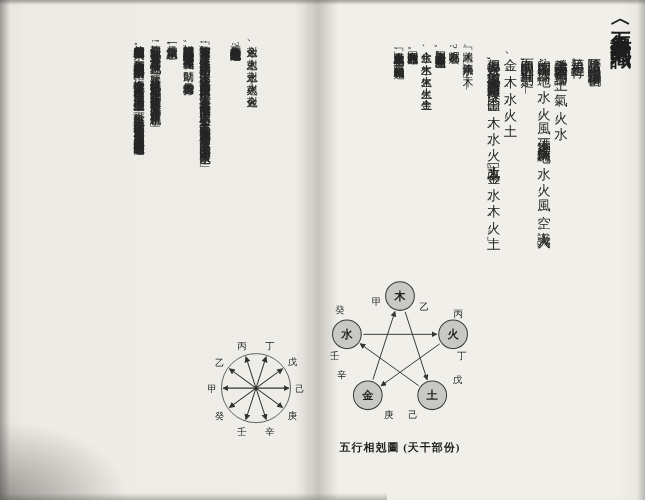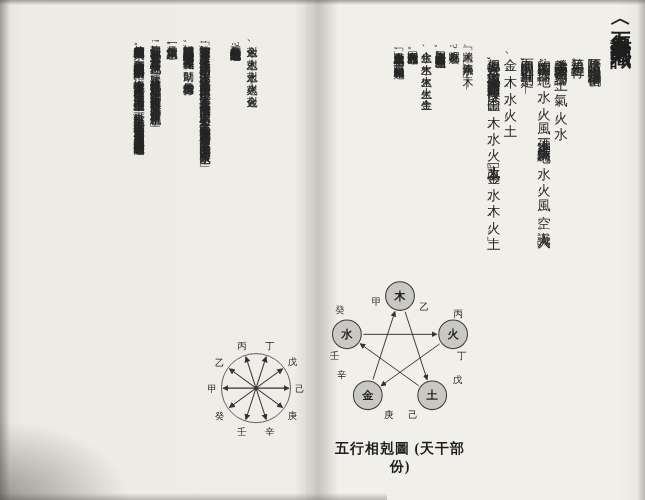--- a/index.html
+++ b/index.html
@@ -29,21 +29,21 @@
   
   .rp{position:absolute;left:326px;top:8px;width:312px;height:486px;
       display:flex;flex-direction:row-reverse;align-items:flex-start;}
   .rp-title{height:240px;margin:4px 3px 0 5px;font-size:21px;letter-spacing:2.5px;
             font-weight:600;color:#1e1e1e;}
   .rp-main{height:450px;width:168px;margin-top:26px;font-size:13.5px;
            line-height:16.8px;letter-spacing:1.4px;}
   .rp-leftwrap{width:150px;margin-top:24px;display:flex;flex-direction:column;}
   .rp-short{height:228px;width:148px;font-size:11px;line-height:13.8px;letter-spacing:.2px;}
   .rp-diagram{margin-top:6px;width:148px;}
-  .diagram-caption{font-size:14px;font-weight:bold;letter-spacing:1px;
+  .diagram-caption{font-size:11px;font-weight:bold;letter-spacing:1px;
                    text-align:center;margin-top:2px;color:#1d1d1d;}
   
   .lp{position:absolute;left:6px;top:8px;width:300px;height:486px;}
   .lp-text{position:absolute;right:46px;top:18px;height:456px;width:248px;
            font-size:11.2px;line-height:16.5px;letter-spacing:.3px;}
   .lp-text p.gap{margin-block-start:14px;}
   .lp-circle{position:absolute;right:-6px;top:320px;width:112px;height:124px;}
   svg text{font-family:"Liberation Serif","DejaVu Serif",serif;fill:#222;}
   .el-node{fill:#c9c8c3;stroke:#3a3a3a;stroke-width:1.2;}
   .el-label{font-size:13px;font-weight:bold;}

